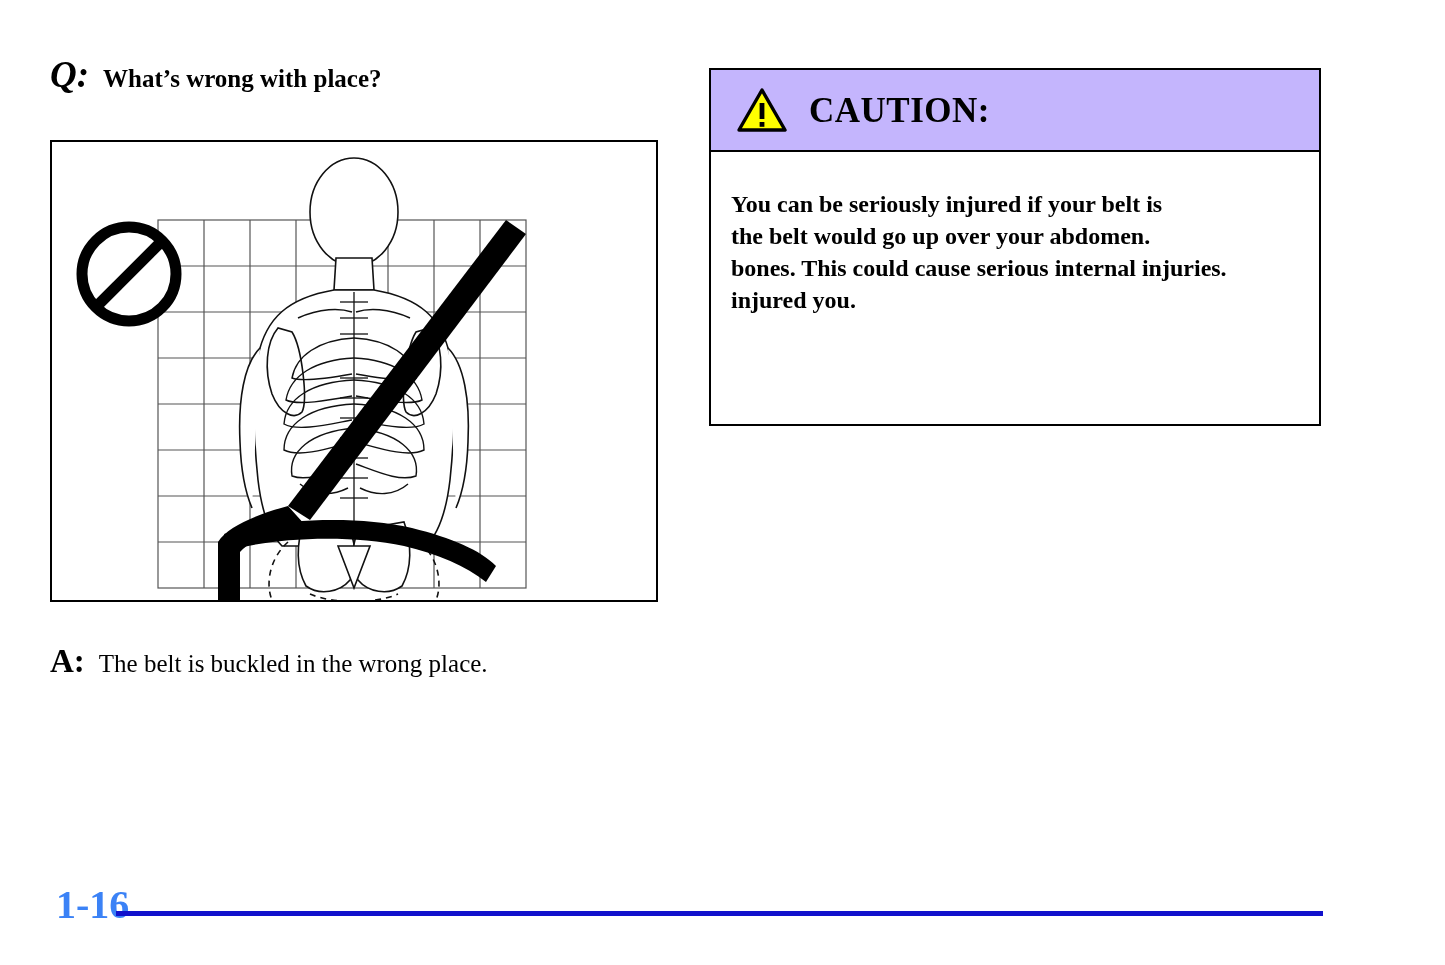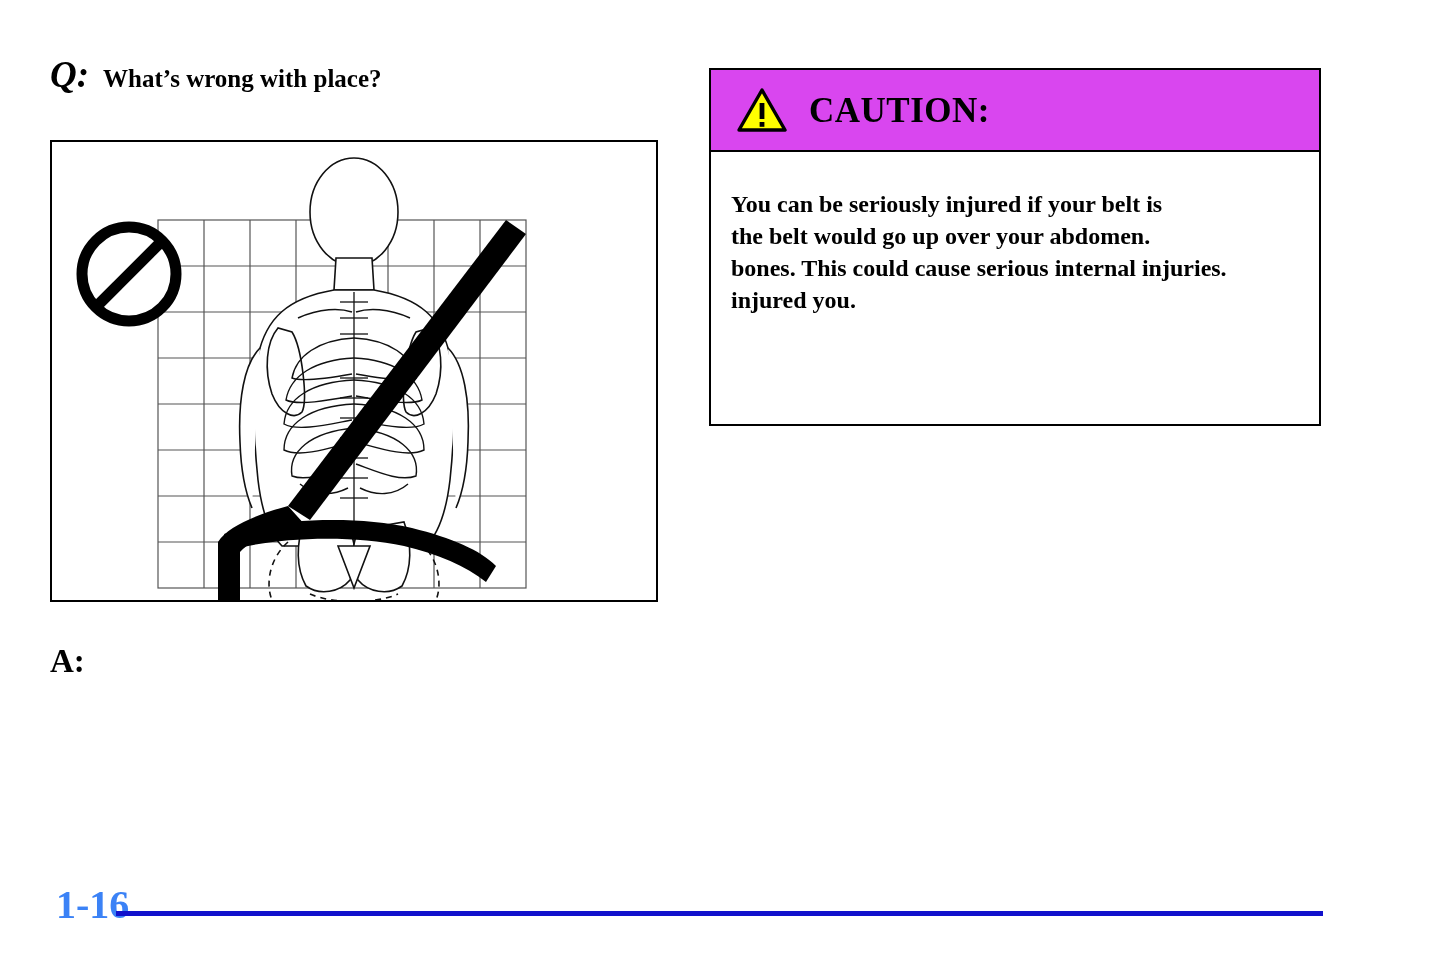--- a/index.html
+++ b/index.html
@@ -91,21 +91,21 @@
     left: 709px;
     top: 68px;
     width: 612px;
     height: 358px;
     border: 2px solid #000;
     box-sizing: border-box;
     background: #fff;
   }
   #caution-header {
     height: 82px;
-    background: #d946ef;
+    background: #c4b5fd;
     border-bottom: 2px solid #000;
     display: flex;
     align-items: center;
     padding-left: 26px;
     box-sizing: border-box;
   }
   #caution-warning-icon {
     width: 50px;
     height: 44px;
     margin-right: 22px;
@@ -263,20 +263,21 @@
 
     <g>
       <circle cx="77" cy="132" r="47" fill="#ffffff" stroke="#000000" stroke-width="11"></circle>
       <line x1="44" y1="165" x2="110" y2="99" stroke="#000000" stroke-width="11"></line>
     </g>
   </svg>
 </div>
 
 <div id="qa-answer">
   <span class="a-marker">A:</span>
+  <span class="a-text">The belt is buckled in the wrong place.</span>
 </div>
 
 <div id="caution-box">
   <div id="caution-header">
     <svg id="caution-warning-icon" viewBox="0 0 50 44">
       <path d="M25 2 L48 42 L2 42 Z" fill="#ffff00" stroke="#000000" stroke-width="3.4" stroke-linejoin="round"></path>
       <rect x="22.6" y="15" width="4.8" height="16" fill="#000000"></rect>
       <rect x="22.6" y="34" width="4.8" height="4.8" fill="#000000"></rect>
     </svg>
     <span id="caution-title">CAUTION:</span>

